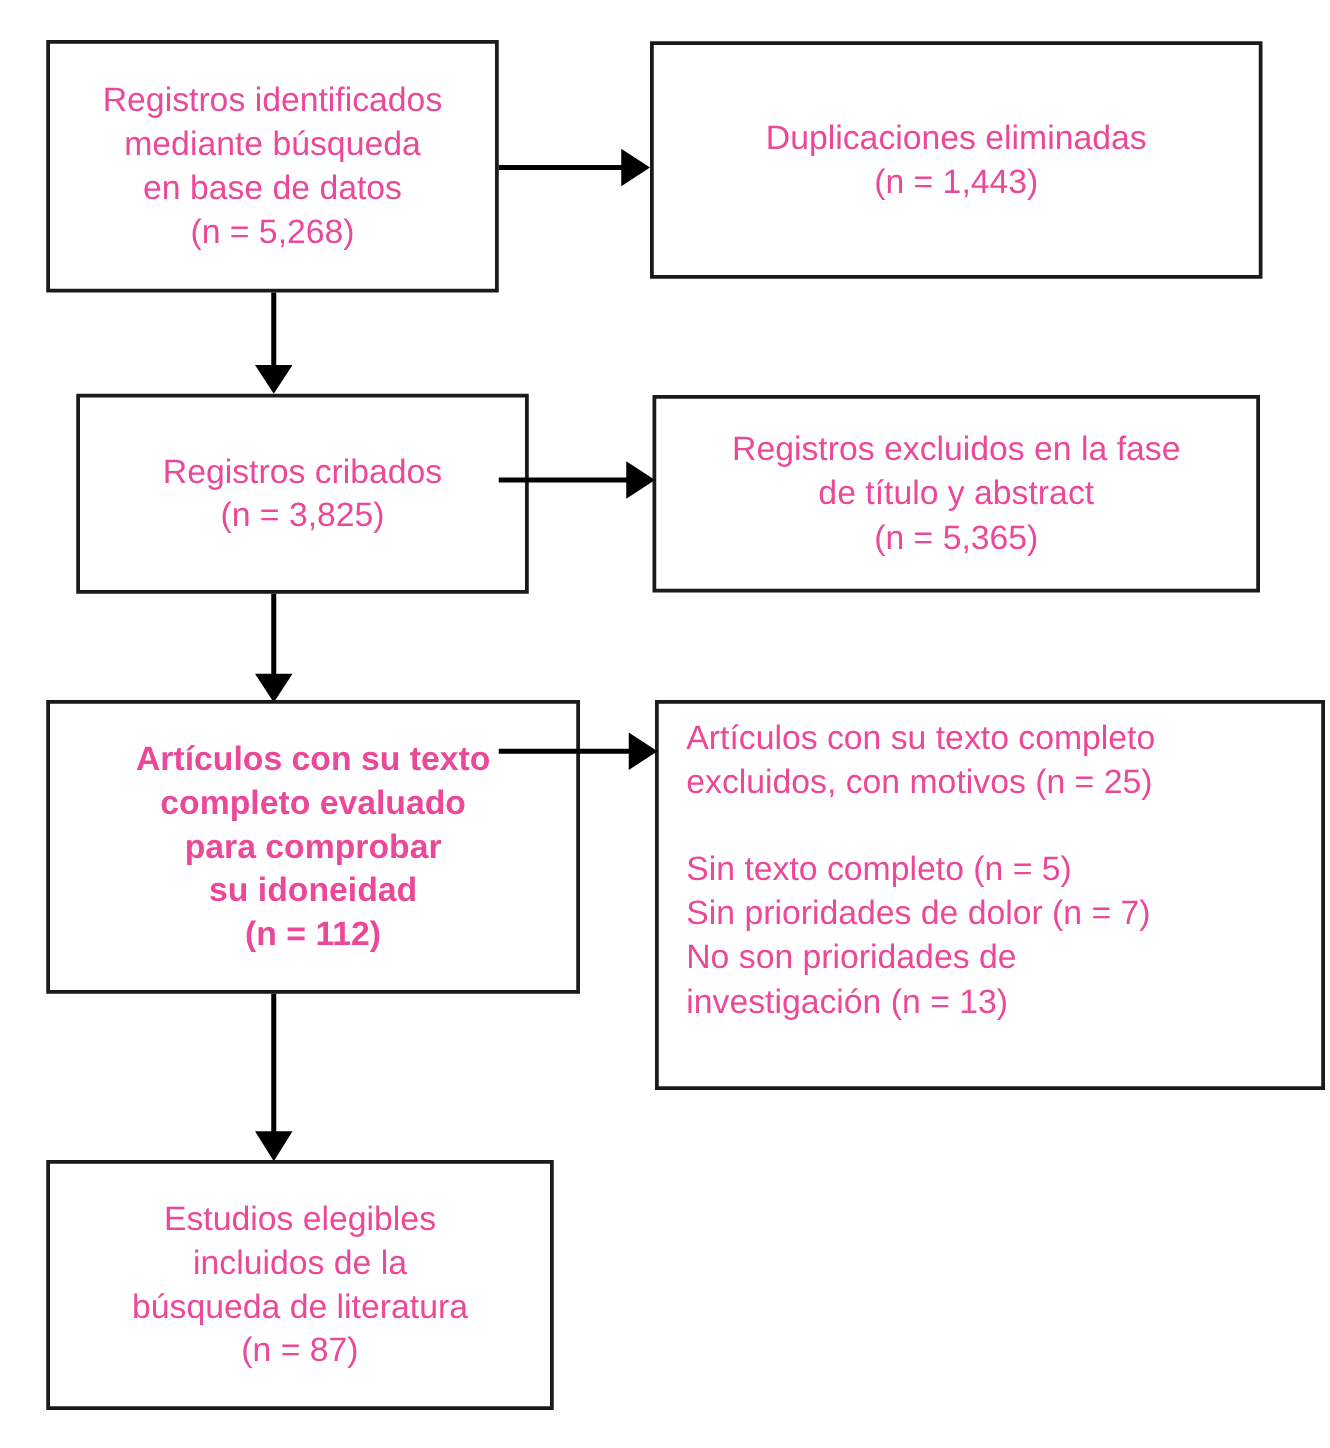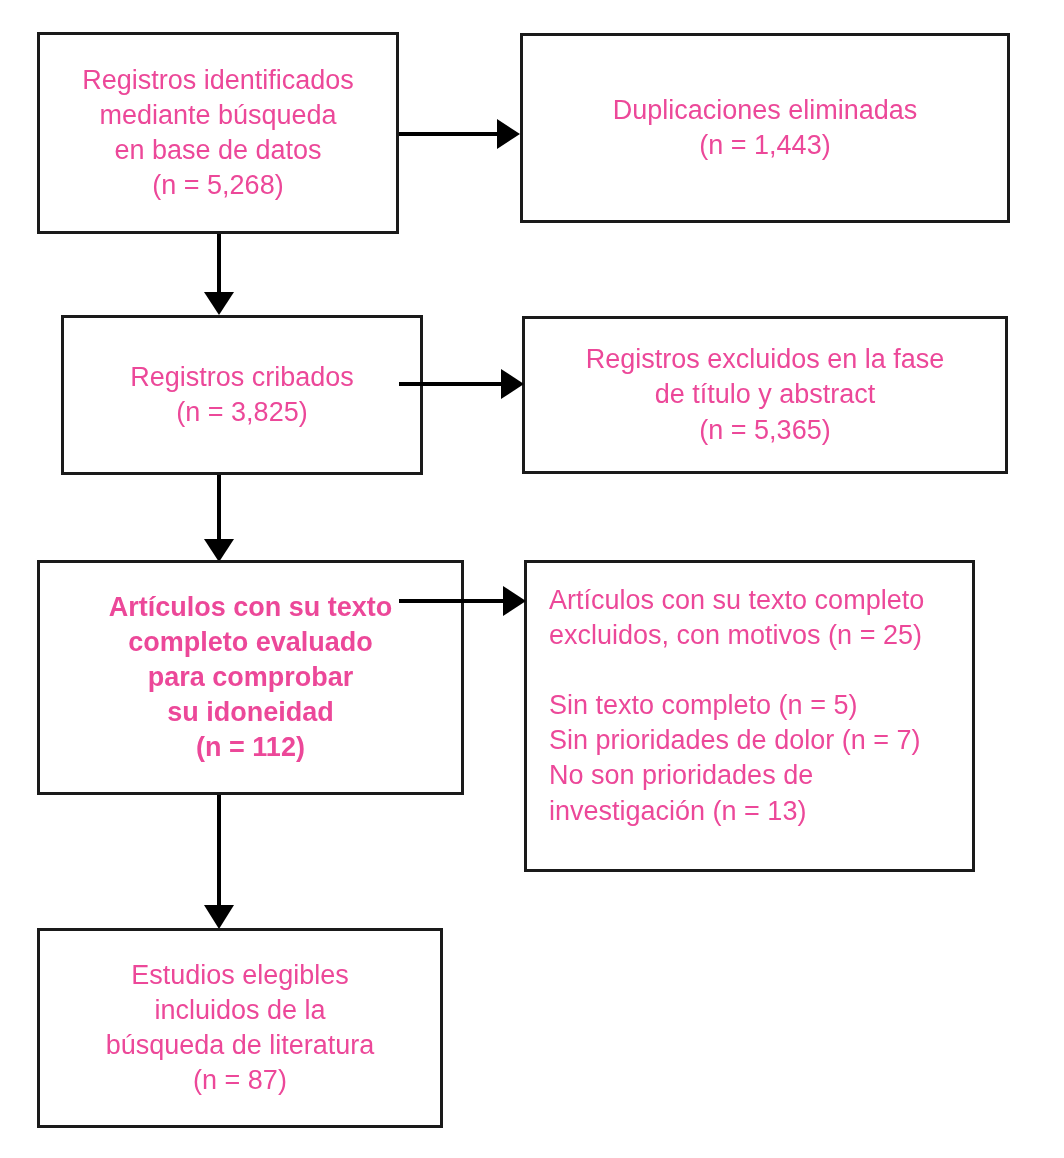--- a/index.html
+++ b/index.html
@@ -102,21 +102,21 @@
   </svg>
 
   <div class="flow-box" style="left:37px; top:560px; width:427px; height:235px;font-weight:bold;">
     <div class="box-text">Artículos con su texto
 completo evaluado
 para comprobar
 su idoneidad
 (n = 112)</div>
   </div>
 
-  <div class="flow-box align-top" style="left:524px; top:560px; width:451px; height:312px; padding-top:20px;">
+  <div class="flow-box align-top" style="left:524px; top:560px; width:536px; height:312px; padding-top:10px;">
     <div class="box-text left-align">Artículos con su texto completo
 excluidos, con motivos (n = 25)
 
 Sin texto completo (n = 5)
 Sin prioridades de dolor (n = 7)
 No son prioridades de
 investigación (n = 13)</div>
   </div>
 
   <svg class="connector" style="left:399px; top:580px; width:128px; height:42px;" viewBox="0 0 128 42">

